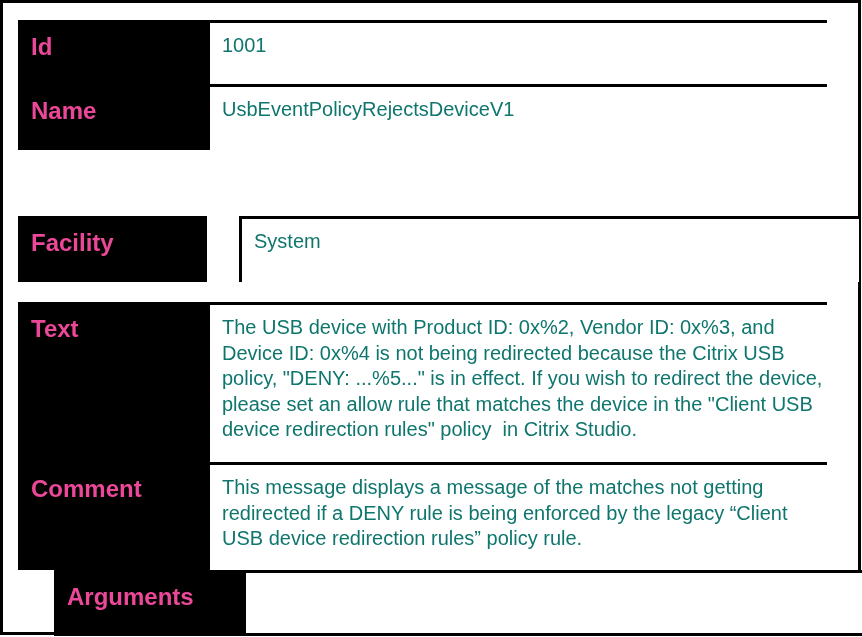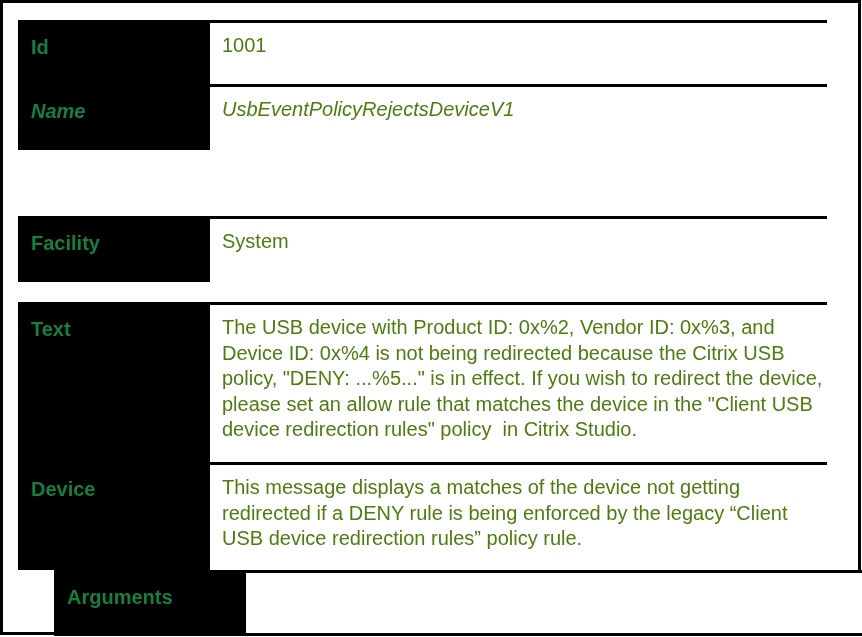--- a/index.html
+++ b/index.html
@@ -15,44 +15,44 @@
     left: 0; top: 0; right: 1px; bottom: 2px;
     border: 3px solid #000000;
   }
   .event-table {
     position: absolute;
     left: 18px; top: 20px;
     width: 809px;
   }
   .row { display: flex; }
   .row:nth-child(1) { height: 64px; }
-  .row:nth-child(2) { height: 66px; font-style: italic; }
+  .row:nth-child(2) { height: 66px; }
   .row:nth-child(3) { height: 66px; }
-  .row:nth-child(4) { height: 66px; }
+  .row:nth-child(4) { height: 66px; gap: 32px; }
   .row:nth-child(5) { height: 160px; margin-top: 20px; }
   .row:nth-child(6) { height: 108px; }
   .row:nth-child(7) { height: 66px; margin-left: 36px; }
   .label-cell {
     width: 189px;
     box-sizing: border-box;
     background: #000000;
-    color: #15803d;
-    font-size: 20px;
+    color: #ec4899;
+    font-size: 24px;
     font-weight: bold;
     line-height: 24px;
     padding: 15px 8px 0 13px;
     flex: none;
   }
   .value-cell {
     width: 620px;
     box-sizing: border-box;
     background: #ffffff;
     border-left: 3px solid #000000;
     border-top: 3px solid #000000;
-    color: #4d7c0f;
+    color: #0f766e;
     font-size: 20px;
     line-height: 25.6px;
     padding: 10px 0 0 12px;
     white-space: pre-wrap;
     flex: none;
   }
   .row:nth-child(7) .value-cell { border-bottom: 3px solid #000000; }
 </style>
 </head>
 <body>
@@ -78,22 +78,22 @@
     <div class="label-cell">Facility</div>
     <div class="value-cell">System</div>
   </div>
 
   <div class="row">
     <div class="label-cell">Text</div>
     <div class="value-cell">The USB device with Product ID: 0x%2, Vendor ID: 0x%3, and Device ID: 0x%4 is not being redirected because the Citrix USB policy, "DENY: ...%5..." is in effect. If you wish to redirect the device, please set an allow rule that matches the device in the "Client USB device redirection rules" policy  in Citrix Studio.</div>
   </div>
 
   <div class="row">
-    <div class="label-cell">Device</div>
-    <div class="value-cell">This message displays a matches of the device not getting redirected if a DENY rule is being enforced by the legacy “Client USB device redirection rules” policy rule.</div>
+    <div class="label-cell">Comment</div>
+    <div class="value-cell">This message displays a message of the matches not getting redirected if a DENY rule is being enforced by the legacy “Client USB device redirection rules” policy rule.</div>
   </div>
 
   <div class="row">
     <div class="label-cell">Arguments</div>
     <div class="value-cell"></div>
   </div>
 
 </div>
 
 </body></html>

